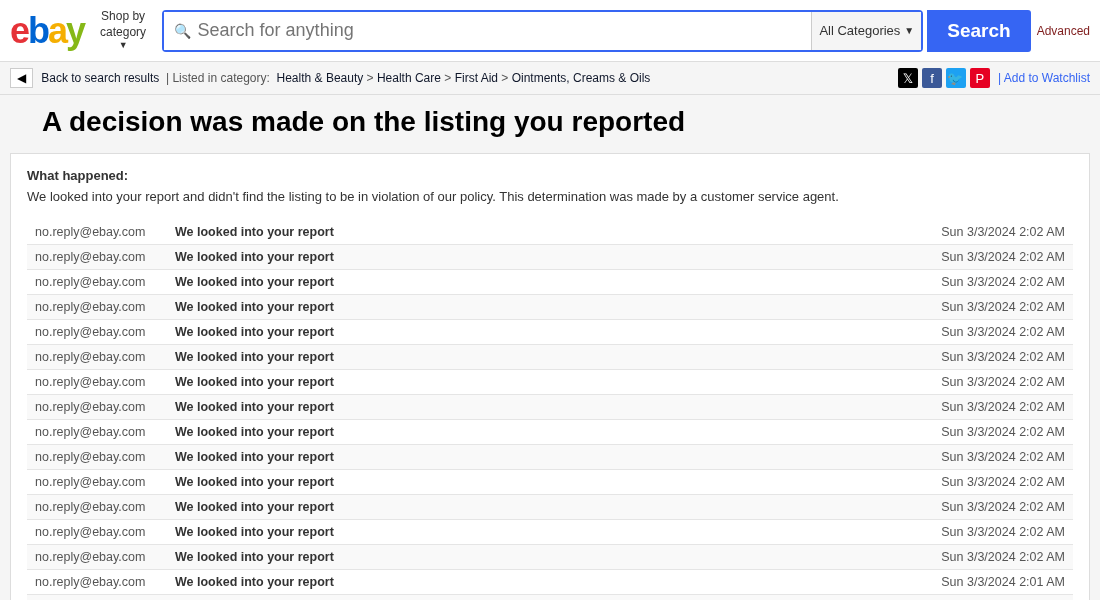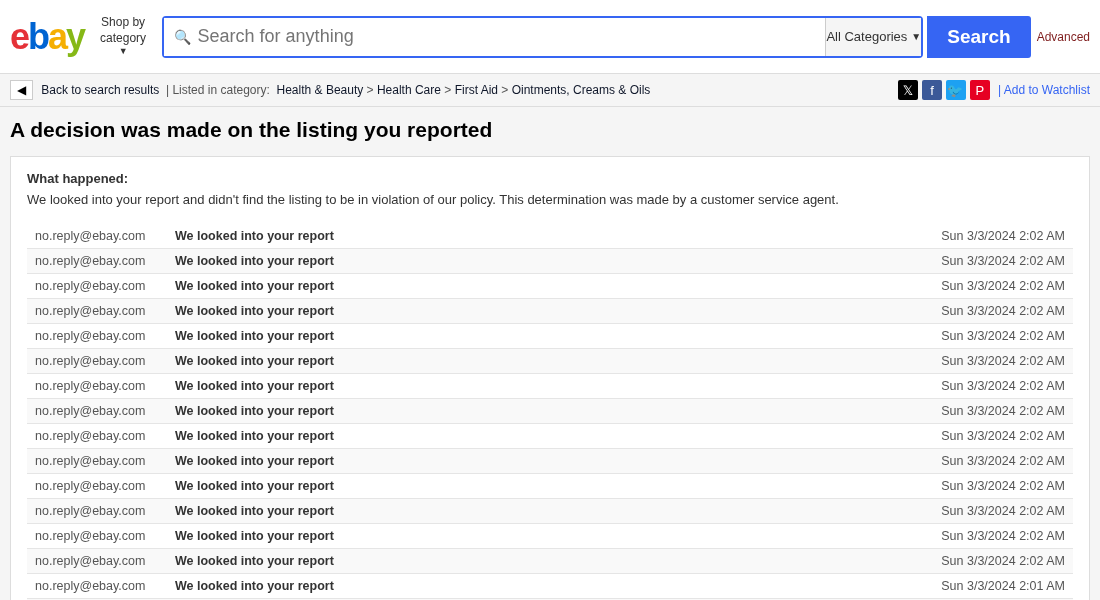--- a/index.html
+++ b/index.html
@@ -5,21 +5,21 @@
     * { margin: 0; padding: 0; box-sizing: border-box; }
     body { font-family: Arial, sans-serif; font-size: 13px; color: #333; background: #fff; width: 1100px; }
 
     
     #header {
       display: flex;
       align-items: center;
       padding: 8px 10px;
       border-bottom: 1px solid #ddd;
       background: #fff;
-      height: 74px;
+      height: 62px;
     }
 
     #ebay-logo {
       font-size: 36px;
       font-weight: bold;
       color: #e53238;
       letter-spacing: -2px;
       margin-right: 10px;
       line-height: 1;
       font-family: Arial, sans-serif;
@@ -66,21 +66,21 @@
       width: 100%;
       font-size: 18px;
       color: #a21caf;
     }
 
     #category-dropdown {
       display: flex;
       align-items: center;
       background: #f5f5f5;
       border-left: 1px solid #ccc;
-      padding: 0 0;
+      padding: 0 7px;
       cursor: pointer;
       font-size: 13px;
       white-space: nowrap;
     }
     #category-chevron { margin-left: 4px; font-size: 10px; }
 
     #search-button {
       background: #3665f3;
       color: #fff;
       border: none;
@@ -155,25 +155,26 @@
       white-space: nowrap;
     }
 
     
     #main-content {
       padding: 10px 10px;
       background: #f5f5f5;
     }
 
     #page-title {
-      font-size: 21px;
+      font-size: 28px;
       font-weight: bold;
       color: #000;
       margin-bottom: 14px;
       line-height: 1.2;
+      margin-left: 32px;
     }
 
     #report-card {
       background: #fff;
       border: 1px solid #ddd;
       padding: 14px 16px;
     }
 
     #what-happened-heading {
       font-weight: bold;

